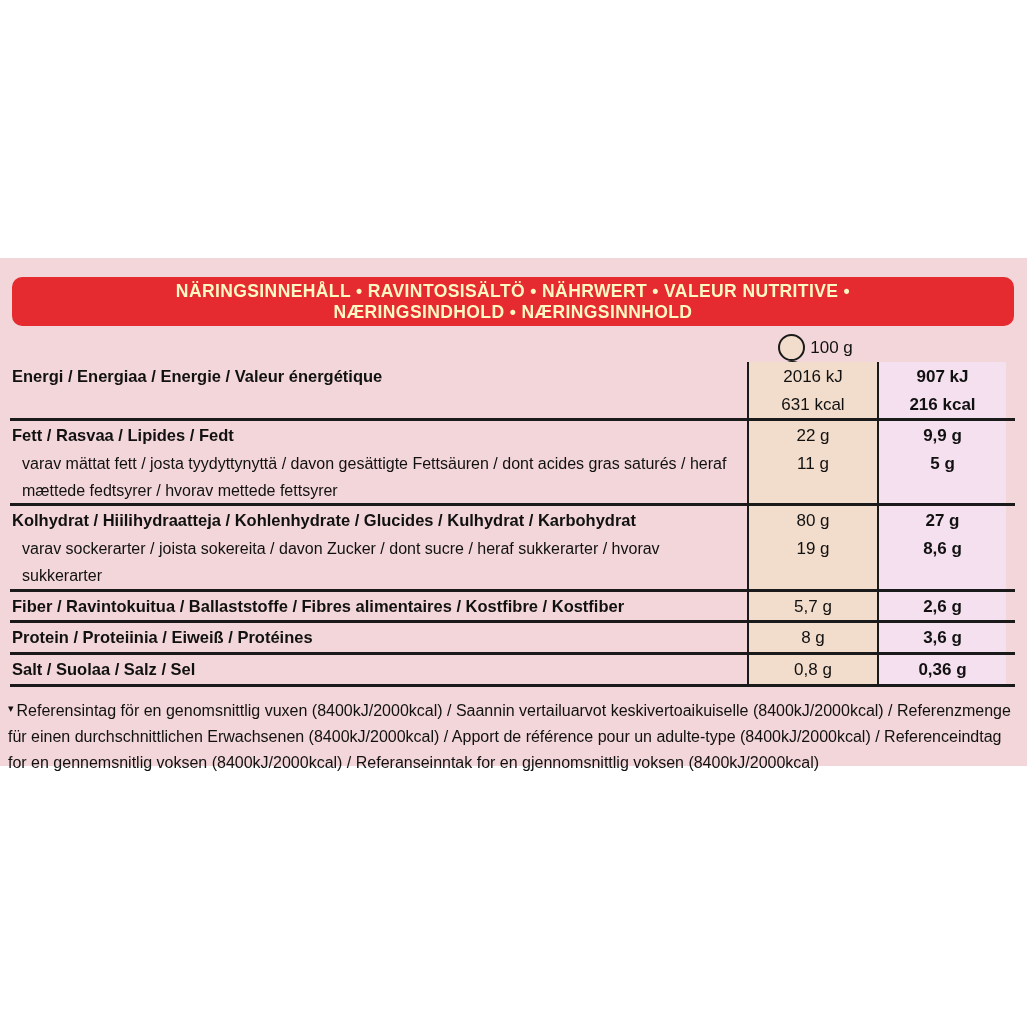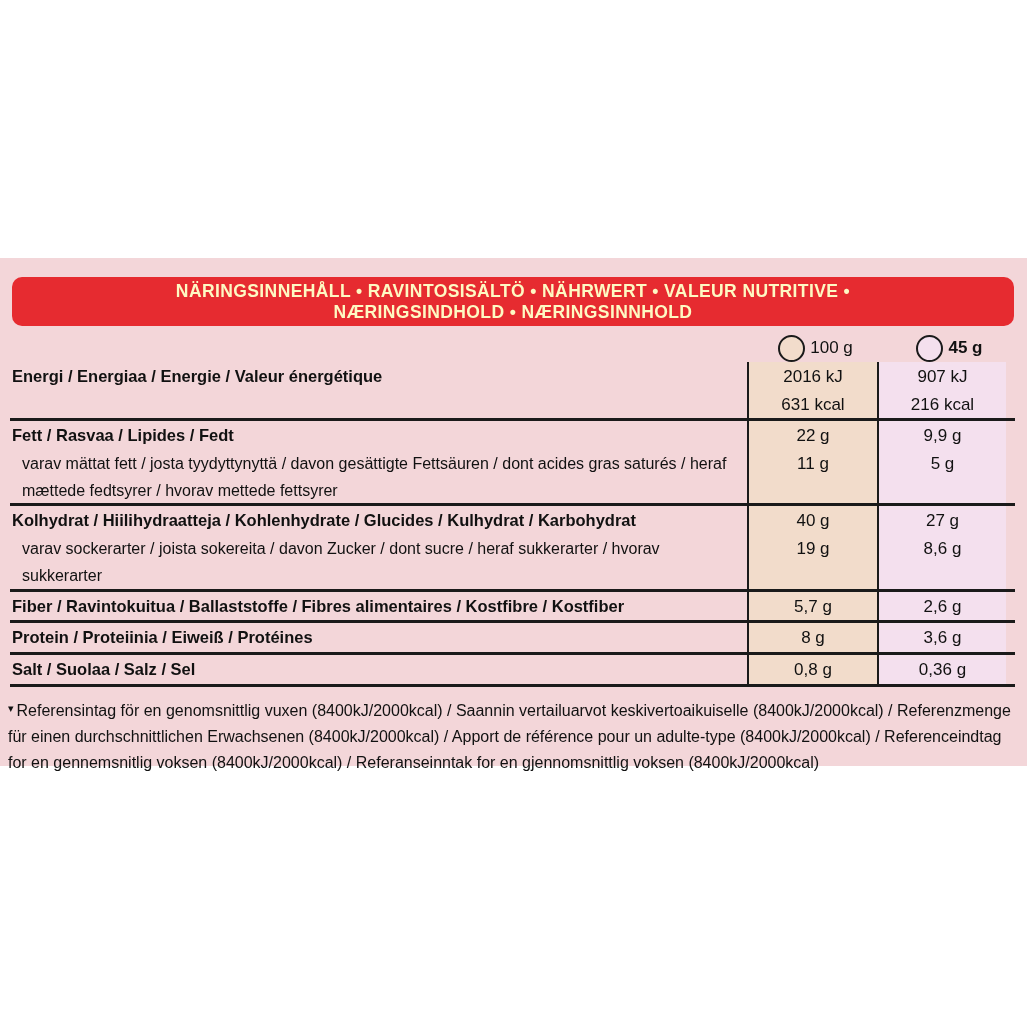--- a/index.html
+++ b/index.html
@@ -14,36 +14,36 @@
   body{width:1027px;height:1027px;background:#ffffff;font-family:"Liberation Sans",sans-serif;color:var(--text);}
   .page{position:relative;width:1027px;height:1027px;background:#ffffff;overflow:hidden;}
   .panel{position:absolute;top:258px;left:0;width:1027px;height:508px;background:var(--panel-bg);}
   .titlebar{
     position:absolute;top:19px;left:12px;width:1002px;height:49px;
     background:var(--header-bg);border-radius:10px;
     display:flex;flex-direction:column;justify-content:center;align-items:center;
     color:#fef9c3;font-weight:700;font-size:17.5px;line-height:21px;letter-spacing:0.4px;
     text-align:center;white-space:nowrap;
   }
-  .colheads{position:absolute;top:76px;left:747px;width:268px;height:28px;display:flex;}
+  .colheads{position:absolute;top:76px;left:747px;width:268px;height:28px;display:flex;flex-direction:column;}
   .colhead{display:flex;align-items:center;justify-content:center;gap:5px;font-size:17px;}
   .colhead.c1{width:137px;}
   .colhead.c2{width:131px;font-weight:bold;}
   .circle{display:inline-block;width:27px;height:27px;border:2px solid var(--line);border-radius:50%;}
   .circle.f1{background:var(--col-100g-bg);}
   .circle.f2{background:var(--col-45g-bg);}
 
   .ntable{position:absolute;top:104px;left:10px;width:1005px;}
   .row{display:flex;border-bottom:3px solid var(--line);}
   .cell-label{width:737px;padding:1px 16px 0 2px;overflow:hidden;}
   .lbl{display:block;font-weight:700;font-size:17px;line-height:28px;white-space:nowrap;transform:scaleX(0.97);transform-origin:left center;}
   .sub{display:block;font-weight:400;font-size:16px;line-height:27px;padding-left:10px;}
   .cell-v{border-left:2px solid var(--line);text-align:center;padding-top:1px;font-size:17px;line-height:28px;}
   .cell-v.c1{width:130px;background:var(--col-100g-bg);}
-  .cell-v.c2{width:129px;background:var(--col-45g-bg);}
+  .cell-v.c2{width:129px;background:var(--col-45g-bg);font-weight:bold;}
   .vline{display:block;}
   .r-energi{height:59px;}
   .r-fett{height:85px;}
   .r-kolhydrat{height:86px;}
   .r-fiber{height:31px;}
   .r-protein{height:32px;}
   .r-salt{height:32px;}
 
   .footnote{position:absolute;top:437px;left:8px;width:1012px;font-size:16px;line-height:26px;}
   .footnote .marker{font-size:11px;vertical-align:4px;padding-right:3px;}
@@ -100,21 +100,21 @@
           <span class="vline">5 g</span>
         </div>
       </div>
 
       <div class="row r-kolhydrat">
         <div class="cell-label">
           <span class="lbl">Kolhydrat / Hiilihydraatteja / Kohlenhydrate / Glucides / Kulhydrat / Karbohydrat</span>
           <span class="sub">varav sockerarter / joista sokereita / davon Zucker / dont sucre / heraf sukkerarter / hvorav sukkerarter</span>
         </div>
         <div class="cell-v c1">
-          <span class="vline">40 g</span>
+          <span class="vline">80 g</span>
           <span class="vline">19 g</span>
         </div>
         <div class="cell-v c2">
           <span class="vline">27 g</span>
           <span class="vline">8,6 g</span>
         </div>
       </div>
 
       <div class="row r-fiber">
         <div class="cell-label">

